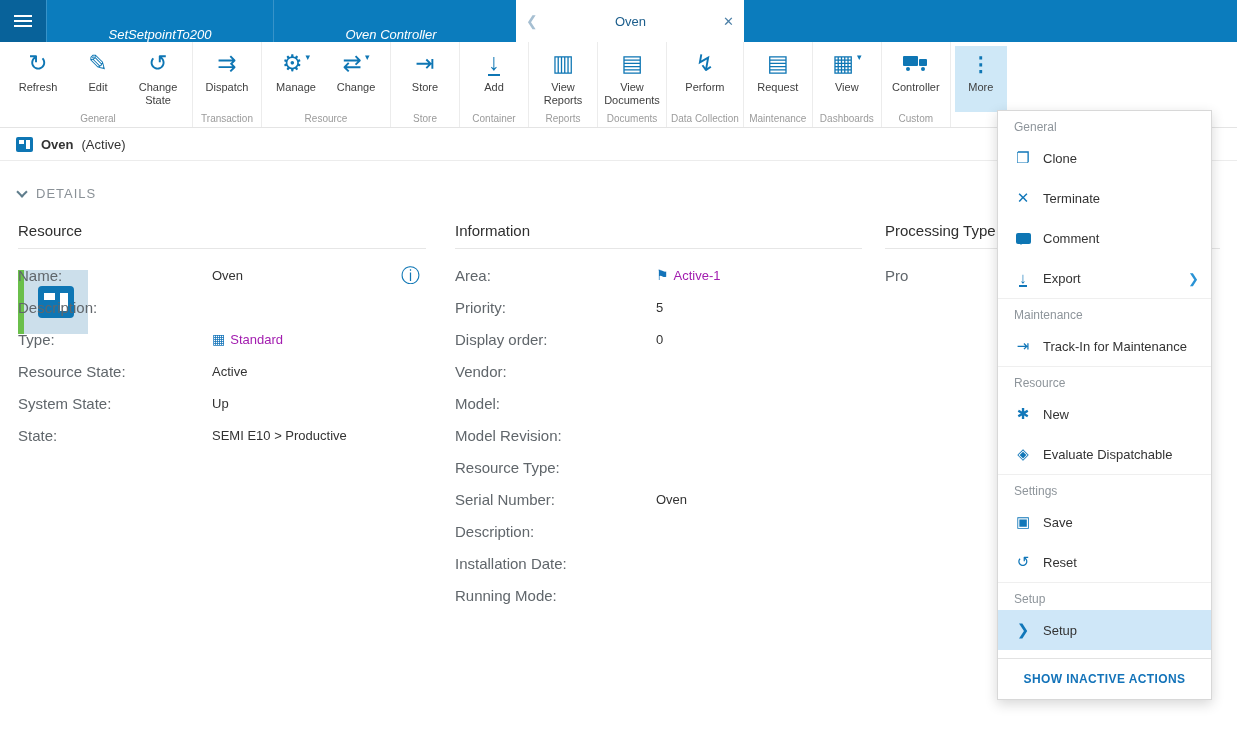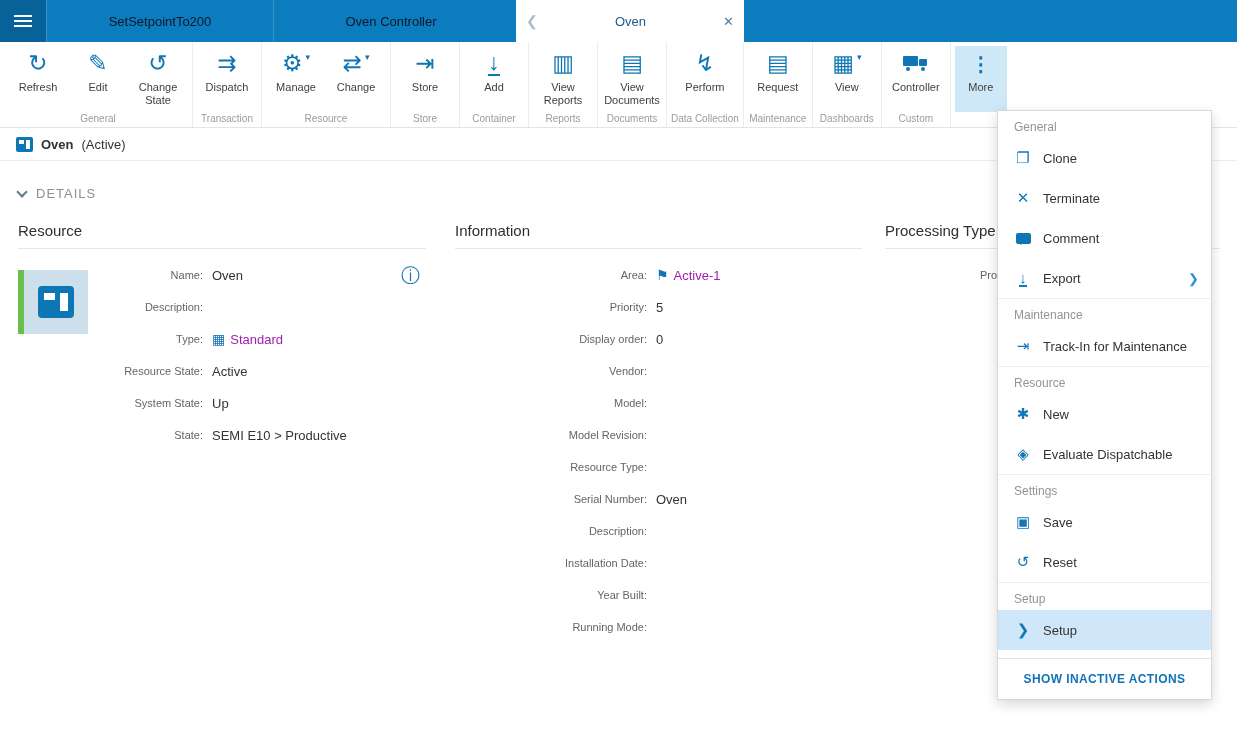--- a/index.html
+++ b/index.html
@@ -3,21 +3,21 @@
 <meta charset="utf-8">
 <style>
   * { margin:0; padding:0; box-sizing:border-box; }
   html,body { width:1237px; height:731px; }
   body { font-family:"Liberation Sans", sans-serif; position:relative; background:#ffffff; overflow:hidden; }
 
   
   .topbar { position:absolute; top:0; left:0; width:100%; height:42px; background:#0b7cbd; display:flex; align-items:stretch; }
   .burger { width:46px; background:#08629a; display:flex; flex-direction:column; justify-content:center; align-items:center; gap:3px; cursor:pointer; }
   .burger i { display:block; width:18px; height:2px; background:#fff; }
-  .tab { width:227px; display:flex; align-items:center; justify-content:center; color:#0f172a; font-size:13px; border-left:1px solid rgba(255,255,255,.18); cursor:pointer; }
+  .tab { width:227px; display:flex; align-items:flex-end; justify-content:center; color:#ffffff; font-size:13px; border-left:1px solid rgba(255,255,255,.18); cursor:pointer;font-style:italic; }
   .tab.t2 { width:235px; }
   .tab-active { width:228px; margin-left:8px; background:#fff; color:#156191; display:flex; align-items:center; padding:0 10px; cursor:default; }
   .tab-active .back { color:#a6bfd2; font-size:14px; cursor:pointer; }
   .tab-active .title { flex:1; text-align:center; font-size:13px; color:#1c5e8c; }
   .tab-active .close { color:#4b7fa6; font-size:13px; cursor:pointer; }
 
   
   .ribbon { position:absolute; top:42px; left:0; width:100%; height:86px; background:#fff; border-bottom:1px solid #e4e4e4; display:flex; align-items:stretch; padding-left:4px; }
   .rgroup { display:flex; flex-direction:column; align-items:center; border-right:1px solid #ececec; padding:6px 4px 3px; }
   .rbtns { display:flex; flex:1; }
@@ -56,21 +56,21 @@
   .details-label { font-size:13px; color:#8a9197; letter-spacing:1px; }
 
   .col { position:absolute; top:222px; }
   .col h2 { font-size:15px; font-weight:normal; color:#2f2f2f; padding-bottom:9px; border-bottom:1px solid #e6e6e6; }
   .col-resource { left:18px; width:408px; }
   .col-info { left:455px; width:407px; }
   .col-proc { left:885px; width:335px; }
 
   .fields { margin-top:10px; position:relative; }
   .frow { display:flex; align-items:center; height:32px; }
-  .flabel { text-align:right; color:#60666b; font-size:11px; }
+  .flabel { color:#60666b; font-size:15px; }
   .col-resource .flabel { flex:0 0 185px; }
   .col-info .flabel { flex:0 0 192px; }
   .col-proc .flabel { flex:0 0 112px; }
   .fvalue { margin-left:9px; color:#333; font-size:13px; display:flex; align-items:center; gap:5px; }
   .link { color:#a21caf; cursor:pointer; }
   .licon { color:#1373b9; font-size:14px; line-height:1; }
 
   .thumb { position:absolute; left:0; top:48px; width:70px; height:64px; display:flex; }
   .thumb .bar { width:6px; background:#6abf4b; }
   .thumb .box { flex:1; background:#ccdfeb; display:flex; align-items:center; justify-content:center; }
@@ -354,24 +354,20 @@
     </div>
     <div class="frow">
       <span class="flabel">Description:</span>
       <span class="fvalue"></span>
     </div>
     <div class="frow">
       <span class="flabel">Installation Date:</span>
       <span class="fvalue"></span>
     </div>
     <div class="frow">
-      <span class="flabel">Year Built:</span>
-      <span class="fvalue"></span>
-    </div>
-    <div class="frow">
       <span class="flabel">Running Mode:</span>
       <span class="fvalue"></span>
     </div>
   </div>
 </div>
 
 <div class="col col-proc">
   <h2>Processing Type</h2>
   <div class="fields">
     <div class="frow">

